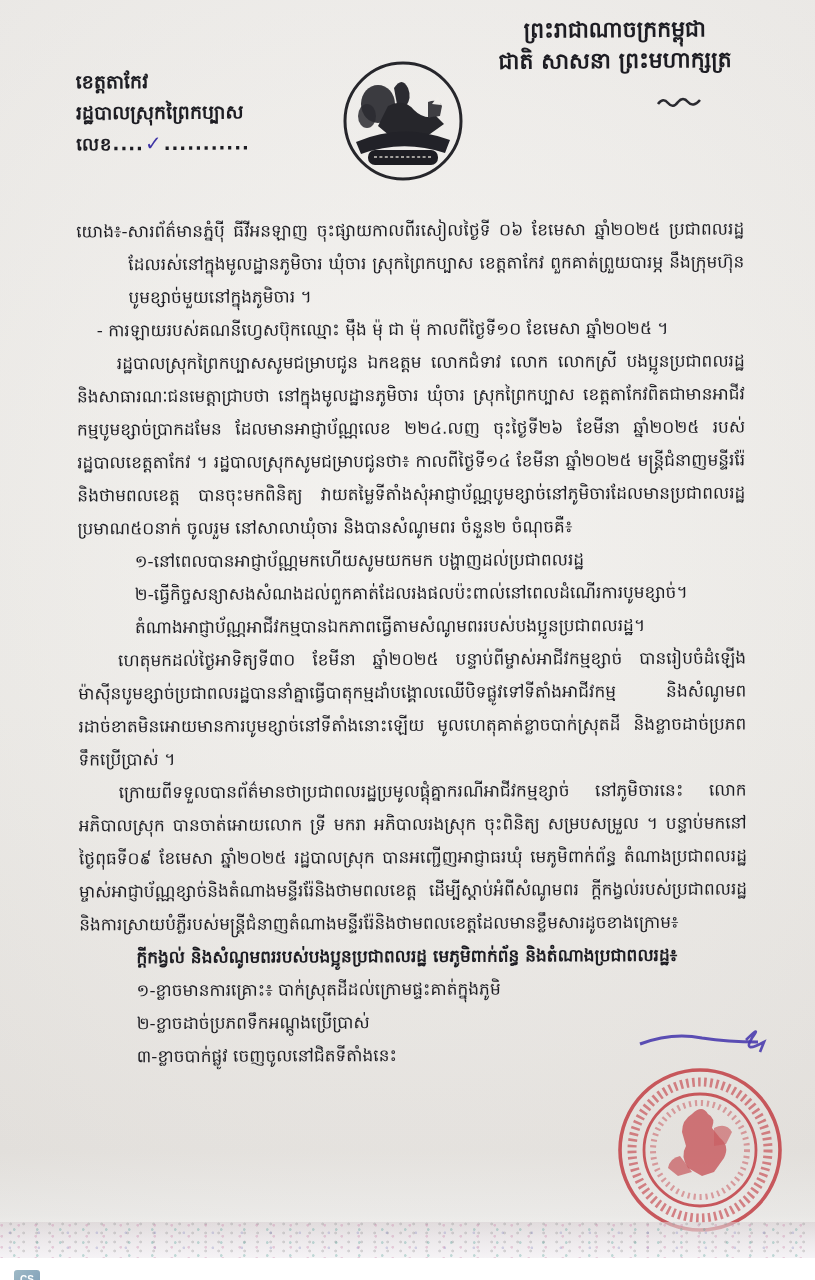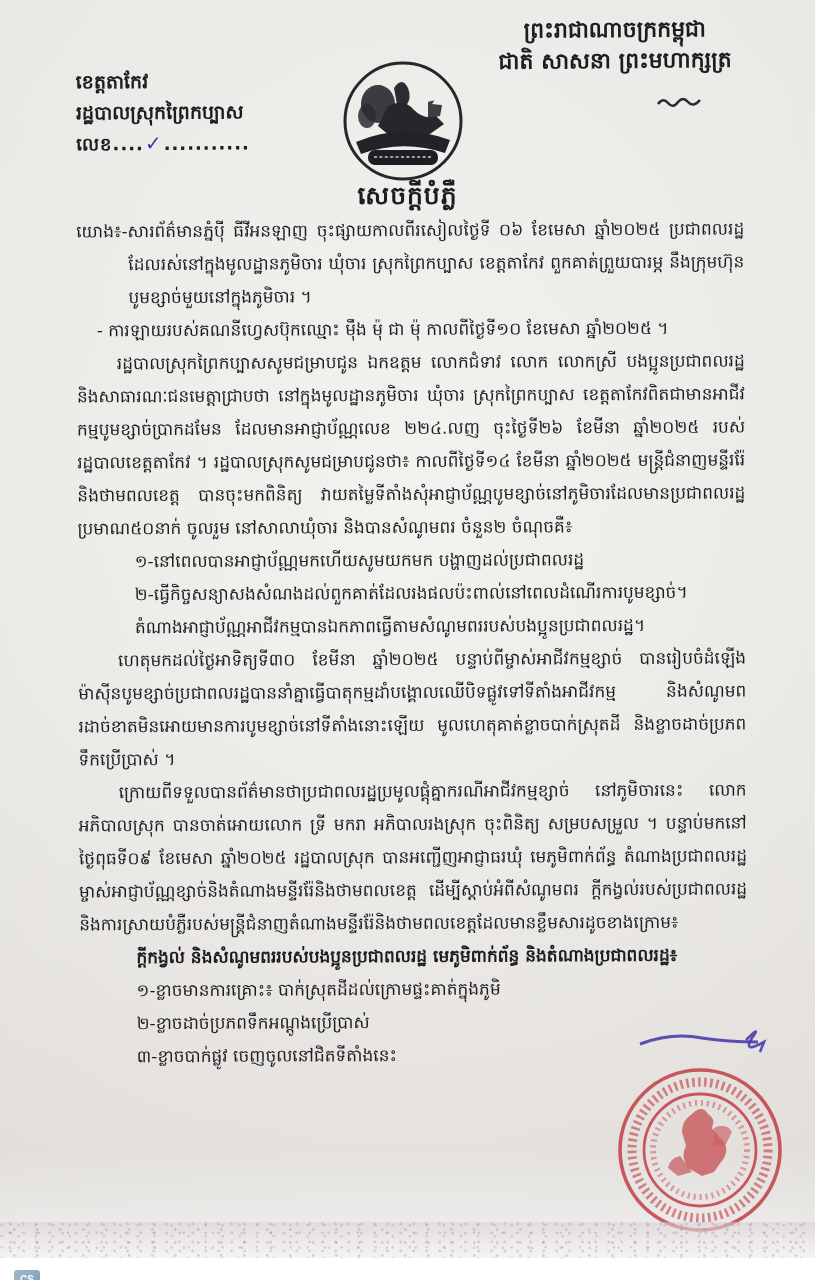--- a/index.html
+++ b/index.html
@@ -67,21 +67,20 @@
     <ellipse cx="31" cy="58" rx="9" ry="12" fill="#2b2b31" opacity=".85"></ellipse>
     <path d="M58,30 q8,-12 14,0 q4,10 -2,18 l-8,4 z" fill="#2b2b31"></path>
     <path d="M52,48 q16,-8 26,4 q10,10 22,6 l8,8 -14,10 -40,2 -12,-10 z" fill="#26262b"></path>
     <path d="M92,44 q10,-4 14,4 l-2,10 -12,2 z" fill="#2b2b31" opacity=".9"></path>
     <path d="M96,46 l6,-8 3,9 z" fill="#f0eeea"></path>
     <path d="M20,84 q46,-20 94,-2 l-5,13 q-42,-14 -84,1 z" fill="#222228"></path>
     <rect x="32" y="92" width="70" height="15" rx="7" fill="#1d1d23"></rect>
     <path d="M38,99 h58" stroke="#cfccc6" stroke-width="1.6" stroke-dasharray="3 2.4"></path>
   </svg>
 
-  <div class="doc-title">សេចក្តីបំភ្លឺ</div>
 
   <div class="body-text">
     <p class="hang">យោង៖-សារព័ត៌មានភ្នំប៉ី ធីវីអនឡាញ ចុះផ្សាយកាលពីរសៀលថ្ងៃទី ០៦ ខែមេសា ឆ្នាំ២០២៥  ប្រជាពលរដ្ឋ ដែលរស់នៅក្នុងមូលដ្ឋានភូមិចារ ឃុំចារ ស្រុកព្រៃកប្បាស ខេត្តតាកែវ ពួកគាត់ព្រួយបារម្ភ នឹងក្រុមហ៊ុន បូមខ្សាច់មួយនៅក្នុងភូមិចារ ។</p>
     <p class="indent-sm">- ការឡាយរបស់គណនីហ្វេសប៊ុកឈ្មោះ ម៉ឹង ម៉ុ ជា ម៉ុ កាលពីថ្ងៃទី១០ ខែមេសា ឆ្នាំ២០២៥ ។</p>
     <p class="para">រដ្ឋបាលស្រុកព្រៃកប្បាសសូមជម្រាបជូន ឯកឧត្តម លោកជំទាវ លោក លោកស្រី បងប្អូនប្រជាពលរដ្ឋ និងសាធារណៈជនមេត្តាជ្រាបថា នៅក្នុងមូលដ្ឋានភូមិចារ ឃុំចារ ស្រុកព្រៃកប្បាស ខេត្តតាកែវពិតជាមានអាជីវកម្មបូមខ្សាច់ប្រាកដមែន ដែលមានអាជ្ញាប័ណ្ណលេខ ២២៤.លញ ចុះថ្ងៃទី២៦ ខែមីនា ឆ្នាំ២០២៥ របស់រដ្ឋបាលខេត្តតាកែវ ។ រដ្ឋបាលស្រុកសូមជម្រាបជូនថា៖ កាលពីថ្ងៃទី១៤ ខែមីនា ឆ្នាំ២០២៥ មន្ត្រីជំនាញមន្ទីររ៉ែនិងថាមពលខេត្ត បានចុះមកពិនិត្យ វាយតម្លៃទីតាំងសុំអាជ្ញាប័ណ្ណបូមខ្សាច់នៅភូមិចារដែលមានប្រជាពលរដ្ឋប្រមាណ៥០នាក់ ចូលរួម នៅសាលាឃុំចារ និងបានសំណូមពរ ចំនួន២ ចំណុចគឺ៖</p>
     <p class="item">១-នៅពេលបានអាជ្ញាប័ណ្ណមកហើយសូមយកមក បង្ហាញដល់ប្រជាពលរដ្ឋ</p>
     <p class="item">២-ធ្វើកិច្ចសន្យាសងសំណងដល់ពួកគាត់ដែលរងផលប៉ះពាល់នៅពេលដំណើរការបូមខ្សាច់។</p>
     <p class="item">តំណាងអាជ្ញាប័ណ្ណអាជីវកម្មបានឯកភាពធ្វើតាមសំណូមពររបស់បងប្អូនប្រជាពលរដ្ឋ។</p>
     <p class="para">ហេតុមកដល់ថ្ងៃអាទិត្យទី៣០ ខែមីនា ឆ្នាំ២០២៥ បន្ទាប់ពីម្ចាស់អាជីវកម្មខ្សាច់ បានរៀបចំដំឡើងម៉ាស៊ីនបូមខ្សាច់ប្រជាពលរដ្ឋបាននាំគ្នាធ្វើបាតុកម្មដាំបង្គោលឈើបិទផ្លូវទៅទីតាំងអាជីវកម្ម និងសំណូមពរដាច់ខាតមិនអោយមានការបូមខ្សាច់នៅទីតាំងនោះឡើយ មូលហេតុគាត់ខ្លាចបាក់ស្រុតដី និងខ្លាចដាច់ប្រភពទឹកប្រើប្រាស់ ។</p>
     <p class="para">ក្រោយពីទទួលបានព័ត៌មានថាប្រជាពលរដ្ឋប្រមូលផ្តុំគ្នាករណីអាជីវកម្មខ្សាច់ នៅភូមិចារនេះ លោកអភិបាលស្រុក បានចាត់អោយលោក ទ្រី មករា អភិបាលរងស្រុក ចុះពិនិត្យ សម្របសម្រួល ។ បន្ទាប់មកនៅថ្ងៃពុធទី០៩ ខែមេសា ឆ្នាំ២០២៥ រដ្ឋបាលស្រុក បានអញ្ជើញអាជ្ញាធរឃុំ មេភូមិពាក់ព័ន្ធ តំណាងប្រជាពលរដ្ឋ ម្ចាស់អាជ្ញាប័ណ្ណខ្សាច់និងតំណាងមន្ទីររ៉ែនិងថាមពលខេត្ត ដើម្បីស្តាប់អំពីសំណូមពរ ក្តីកង្វល់របស់ប្រជាពលរដ្ឋ និងការស្រាយបំភ្លឺរបស់មន្ត្រីជំនាញតំណាងមន្ទីររ៉ែនិងថាមពលខេត្តដែលមានខ្លឹមសារដូចខាងក្រោម៖</p>

